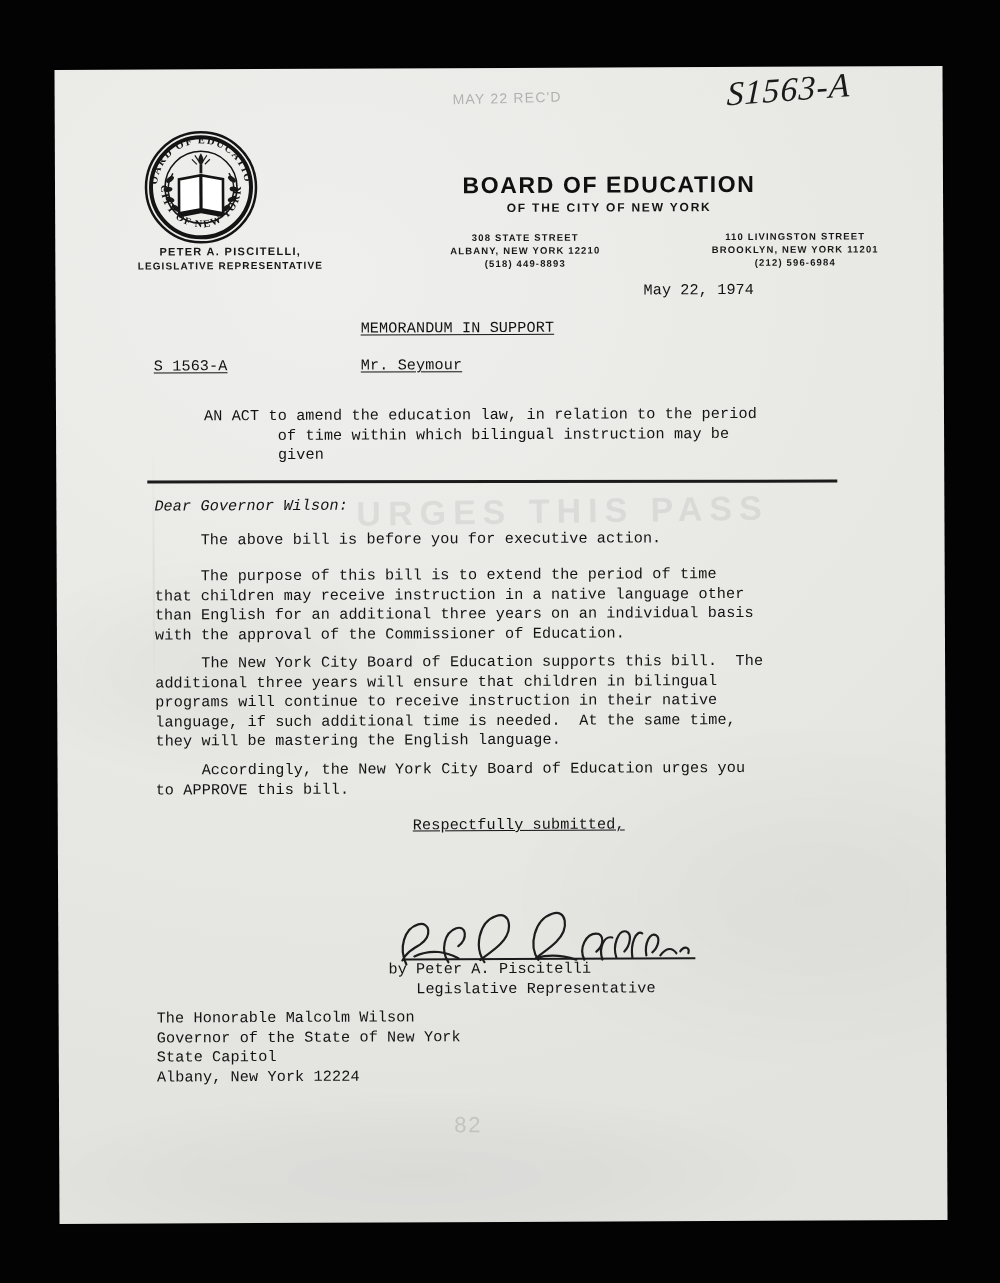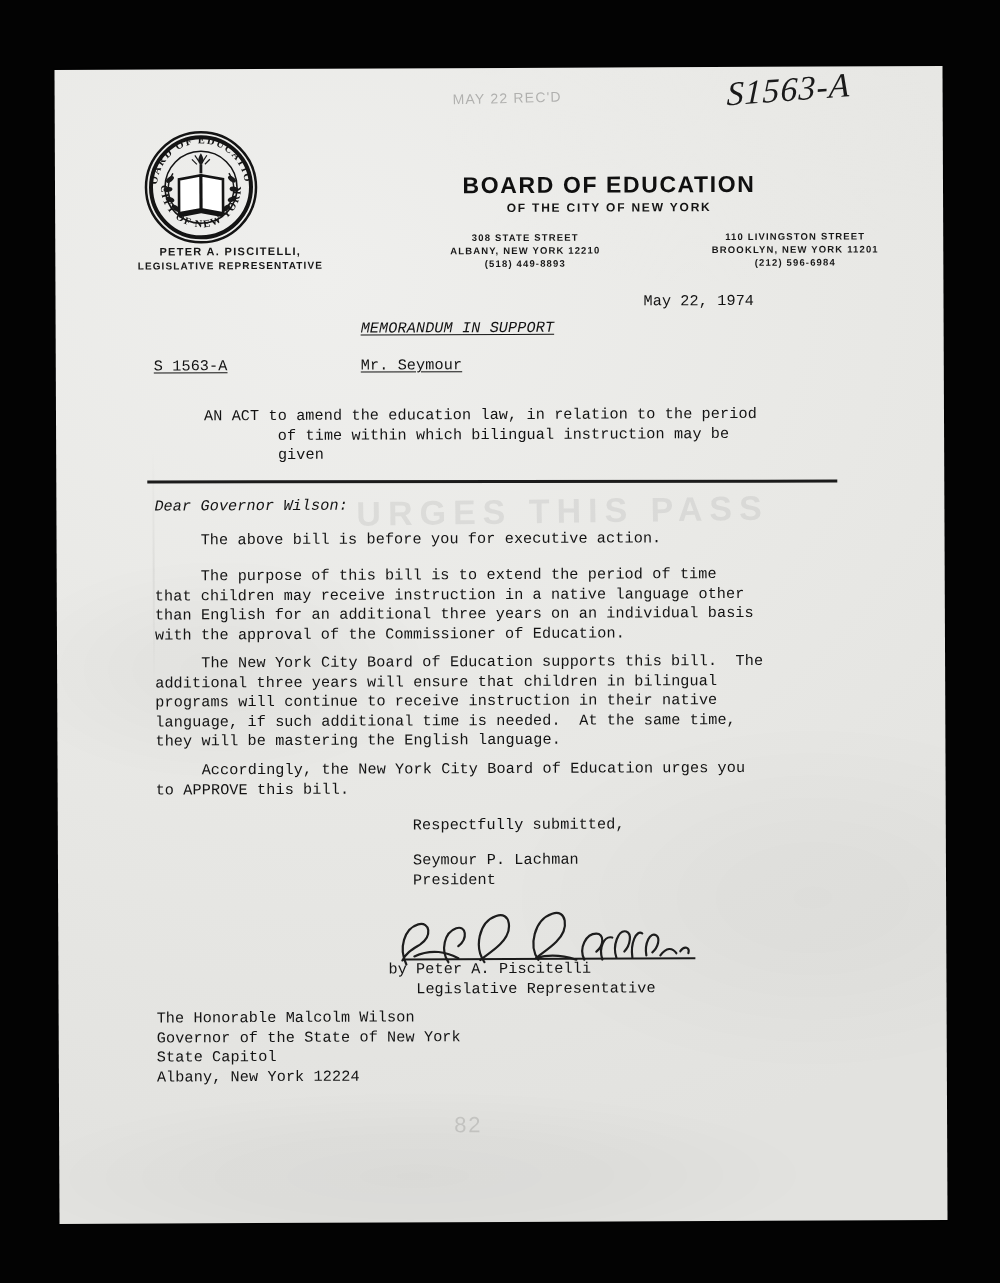--- a/index.html
+++ b/index.html
@@ -142,40 +142,40 @@
   .tw {
     font-family: "Liberation Mono", "DejaVu Sans Mono", monospace;
     font-size: 15.2px;
     line-height: 19.5px;
     color: #131313;
     white-space: pre;
     letter-spacing: 0.1px;
   }
   .tw.u { text-decoration: underline; text-underline-offset: 2px; }
 
-  #date-line   { left: 588px; top: 214px; margin-top: 11px; }
-  #memo-title  { left: 305px; top: 251px; font-style: italic; }
+  #date-line   { left: 588px; top: 214px; }
+  #memo-title  { left: 305px; top: 251px; }
   #bill-no     { left: 98px;  top: 288px; }
   #recipient   { left: 305px; top: 288px; }
   #act-text    { left: 148px; top: 338px; }
 
   #rule {
     left: 91px; top: 412px;
     width: 690px; height: 3px;
     background: #1b1b1b;
     transform: rotate(0.18deg);
   }
 
   #salutation  { left: 98px;  top: 428px; font-style: italic; }
   #para-1      { left: 98px;  top: 462px; }
   #para-2      { left: 98px;  top: 498px; }
   #para-3      { left: 98px;  top: 585px; }
   #para-4      { left: 98px;  top: 692px; }
 
-  #closing     { left: 355px; top: 748px; }
+  #closing     { left: 355px; top: 748px; text-decoration: underline; }
   #signer      { left: 355px; top: 783px; }
 
   
   #sig-line {
     left: 345px; top: 890px;
     width: 292px; height: 2px;
     background: #1b1b1b;
   }
   #signature {
     left: 330px; top: 822px;
@@ -309,22 +309,20 @@
 additional three years will ensure that children in bilingual
 programs will continue to receive instruction in their native
 language, if such additional time is needed.  At the same time,
 they will be mastering the English language.</div>
 
     <div class="abs tw" id="para-4">     Accordingly, the New York City Board of Education urges you
 to APPROVE this bill.</div>
 
     <div class="abs tw" id="closing">Respectfully submitted,</div>
 
-    <div class="abs tw" id="signer">Seymour P. Lachman
-President</div>
 
     <div class="abs" id="signature">
       <svg width="330" height="80" viewBox="0 0 330 80" aria-hidden="true">
         <g fill="none" stroke="#1d1d1d" stroke-width="2.2" stroke-linecap="round" stroke-linejoin="round">
           <path d="M18,74 C10,58 16,38 30,34 C42,31 44,46 32,54 C24,59 18,62 14,70"></path>
           <path d="M26,66 C44,58 58,62 70,68"></path>
           <path d="M60,72 C52,60 56,42 68,38 C78,35 80,48 70,56"></path>
           <path d="M96,72 C86,58 90,32 108,26 C122,21 126,40 112,54 C104,62 96,66 92,70"></path>
           <path d="M150,70 C140,56 146,30 164,24 C178,19 182,38 168,52 C160,60 152,64 148,68"></path>
           <path d="M148,68 C162,64 176,66 188,70"></path>

